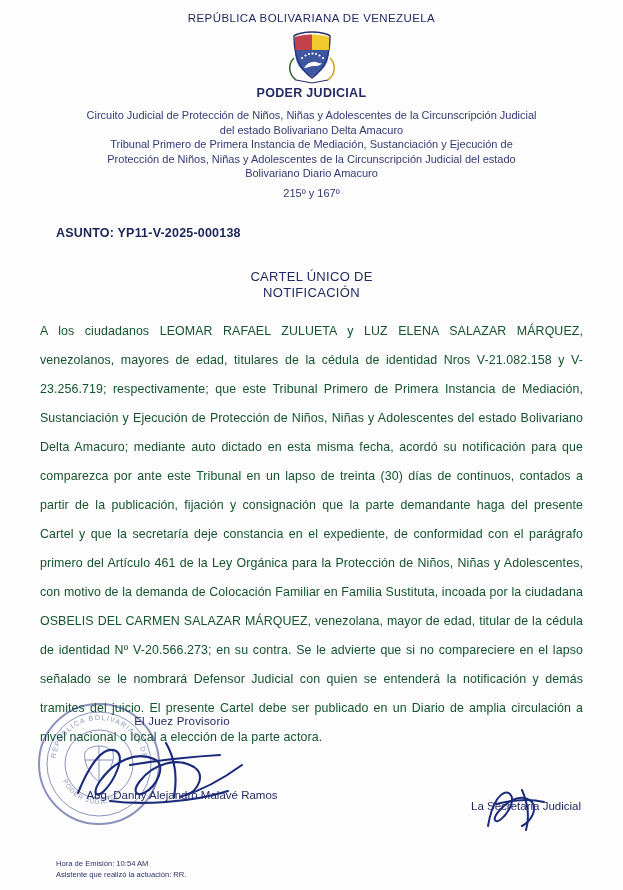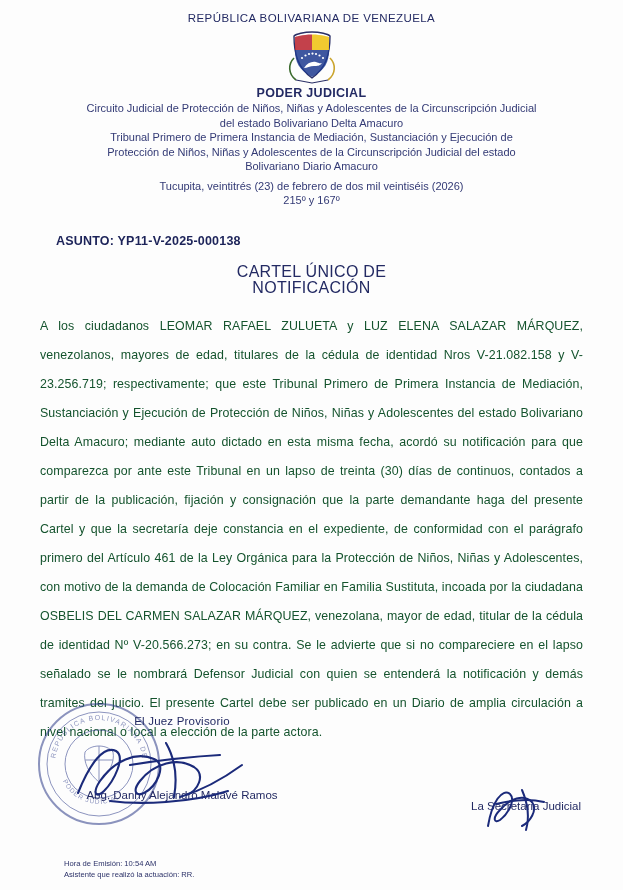--- a/index.html
+++ b/index.html
@@ -46,40 +46,40 @@
     font-weight: 700;
     color: #232a63;
     letter-spacing: 0.3px;
     margin-top: 1px;
   }
   .hdr-line {
     font-size: 11px;
     color: #333a75;
     line-height: 14.5px;
   }
-  .hdr-block { margin-top: 1px; }
+  .hdr-block { margin-top: 8px; }
   .hdr-block.second { margin-top: 0; }
   .hdr-block.third { margin-top: 5px; }
 
   
   .asunto {
     margin: 26px 17px 0 56px;
     font-size: 12.5px;
     font-weight: 700;
     color: #1c2359;
     letter-spacing: 0.2px;
   }
   .asunto .label { font-weight: 700; }
   .asunto .value { font-weight: 700; }
 
   
   .doc-title {
     text-align: center;
-    margin-top: 16px;
-    font-size: 16px;
+    margin-top: 29px;
+    font-size: 13px;
     color: #232a63;
     line-height: 16px;
     letter-spacing: 0.3px;
   }
 
   
   .body-text {
     margin: 16px 40px 0 40px;
     font-size: 12.4px;
     line-height: 29px;
@@ -136,21 +136,21 @@
     left: 478px;
     top: 780px;
     width: 80px;
     height: 60px;
     pointer-events: none;
   }
 
   
   .footer {
     position: absolute;
-    left: 64px;
+    left: 56px;
     bottom: 10px;
     font-size: 7.6px;
     color: #2b3168;
     line-height: 11px;
   }
 </style>
 </head>
 <body>
 
 <div class="page">
@@ -191,21 +191,20 @@
       <div class="hdr-line">del estado Bolivariano Delta Amacuro</div>
     </div>
 
     <div class="hdr-block second">
       <div class="hdr-line">Tribunal Primero de Primera Instancia de Mediación, Sustanciación y Ejecución de</div>
       <div class="hdr-line">Protección de Niños, Niñas y Adolescentes de la Circunscripción Judicial del estado</div>
       <div class="hdr-line">Bolivariano Diario Amacuro</div>
     </div>
 
     <div class="hdr-block third">
-      <div class="hdr-line">Tucupita, veintitrés (23) de febrero de dos mil veintiséis (2026)</div>
       <div class="hdr-line">215º y 167º</div>
     </div>
   </div>
 
   <div class="asunto">
     <span class="label">ASUNTO:</span>
     <span class="value">YP11-V-2025-000138</span>
   </div>
 
   <div class="doc-title">

